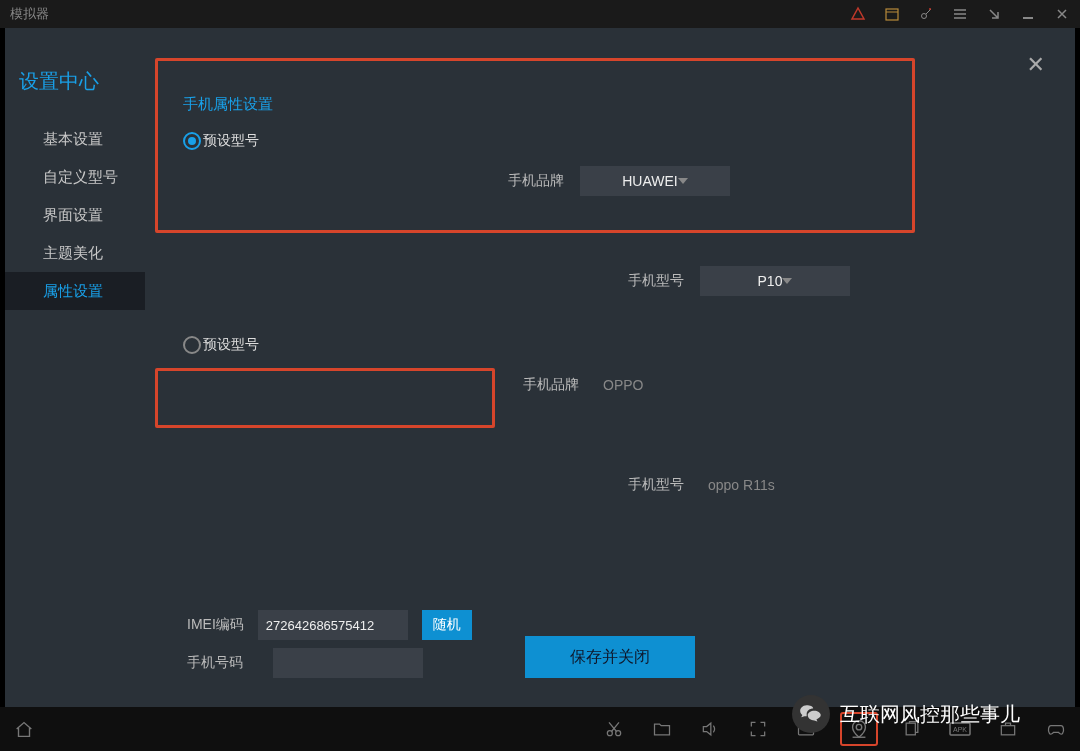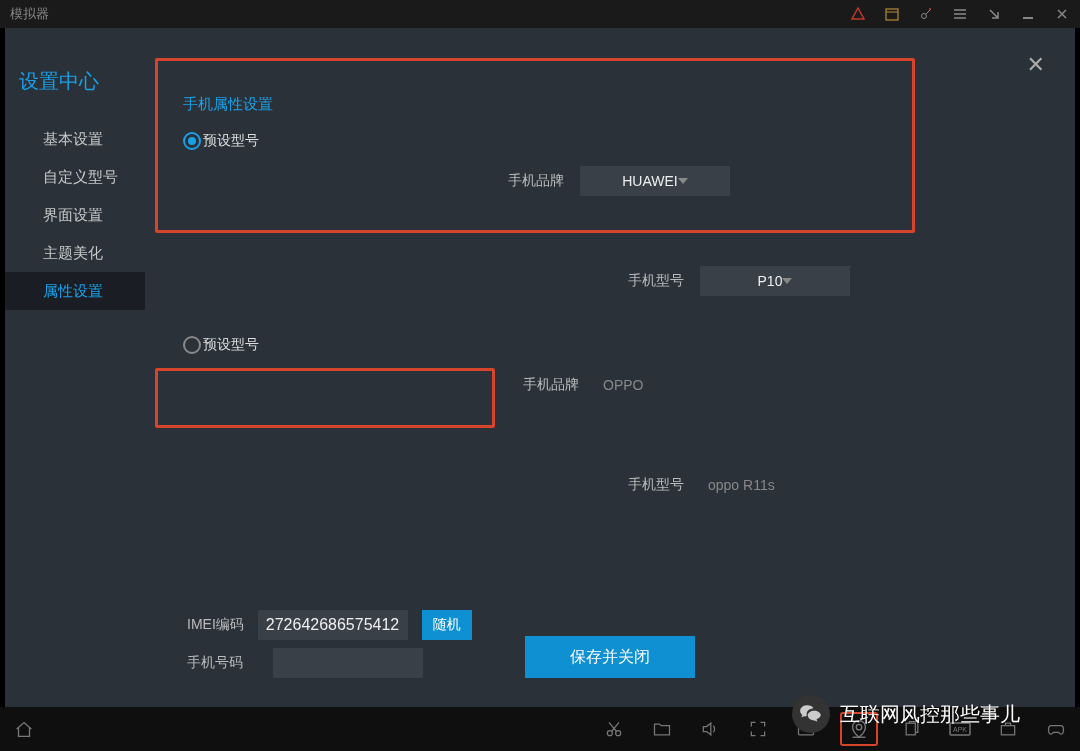--- a/index.html
+++ b/index.html
@@ -151,21 +151,21 @@
     align-items: center;
     gap: 14px;
     margin-top: 110px;
     margin-left: 4px;
   }
   .imei-label { font-size: 14px; color: #bbb; }
   .imei-input {
     background: #3a4048;
     width: 150px; height: 30px;
     padding: 0 8px;
-    font-size: 16px;
+    font-size: 13px;
     color: #eee;
     border: none;
     display: flex; align-items: center;
   }
   .random-btn {
     background: #0e90d2;
     color: #fff;
     height: 30px;
     width: 50px;
     display: flex; align-items: center; justify-content: center;
@@ -182,21 +182,21 @@
   }
   .phone-num-input {
     background: #3a4048;
     width: 150px; height: 30px;
   }
   .save-btn {
     position: absolute;
     bottom: 30px;
     left: 50%; transform: translateX(-50%);
     background: #0e90d2;
-    color: #ffffff;
+    color: #0f172a;
     height: 42px; width: 170px;
     display: flex; align-items: center; justify-content: center;
     font-size: 16px;
     cursor: pointer;
   }
   .bg-8 {
     position: absolute;
     top: 44px; right: 14px;
     color: #555;
     font-size: 22px;

